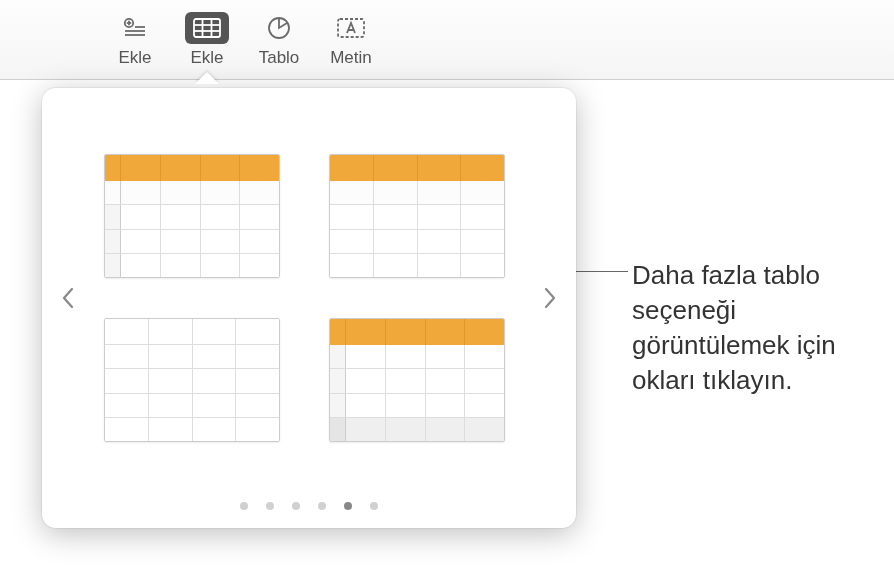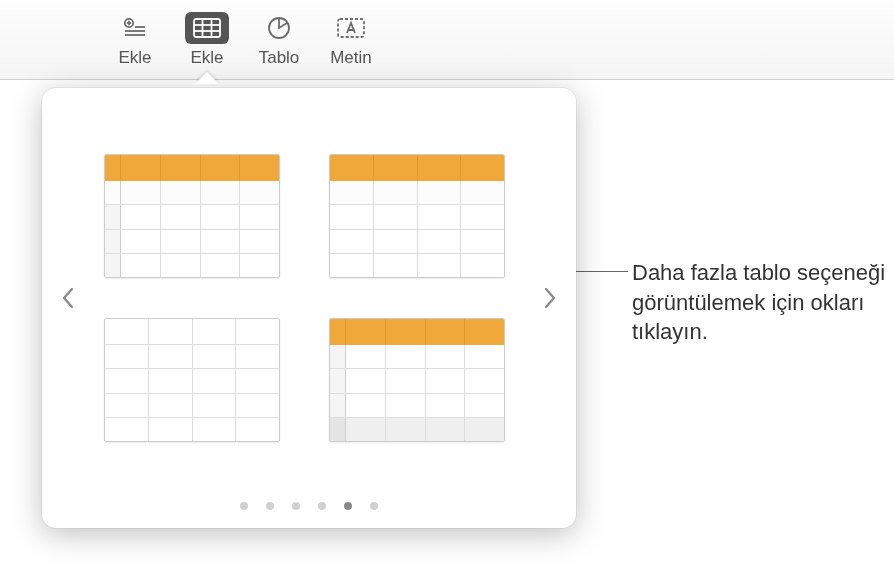--- a/index.html
+++ b/index.html
@@ -158,21 +158,21 @@
       height: 8px;
       border-radius: 50%;
       background: #d0d0d0;
       cursor: pointer;
     }
     .dot.active { background: #888; }
     .callout {
       position: absolute;
       top: 258px;
       left: 632px;
-      font-size: 22px;
+      font-size: 26px;
       color: #333;
       line-height: 1.35;
     }
     .callout-line {
       position: absolute;
       top: 271px;
       left: 554px;
       width: 74px;
       height: 1px;
       background: #666;

